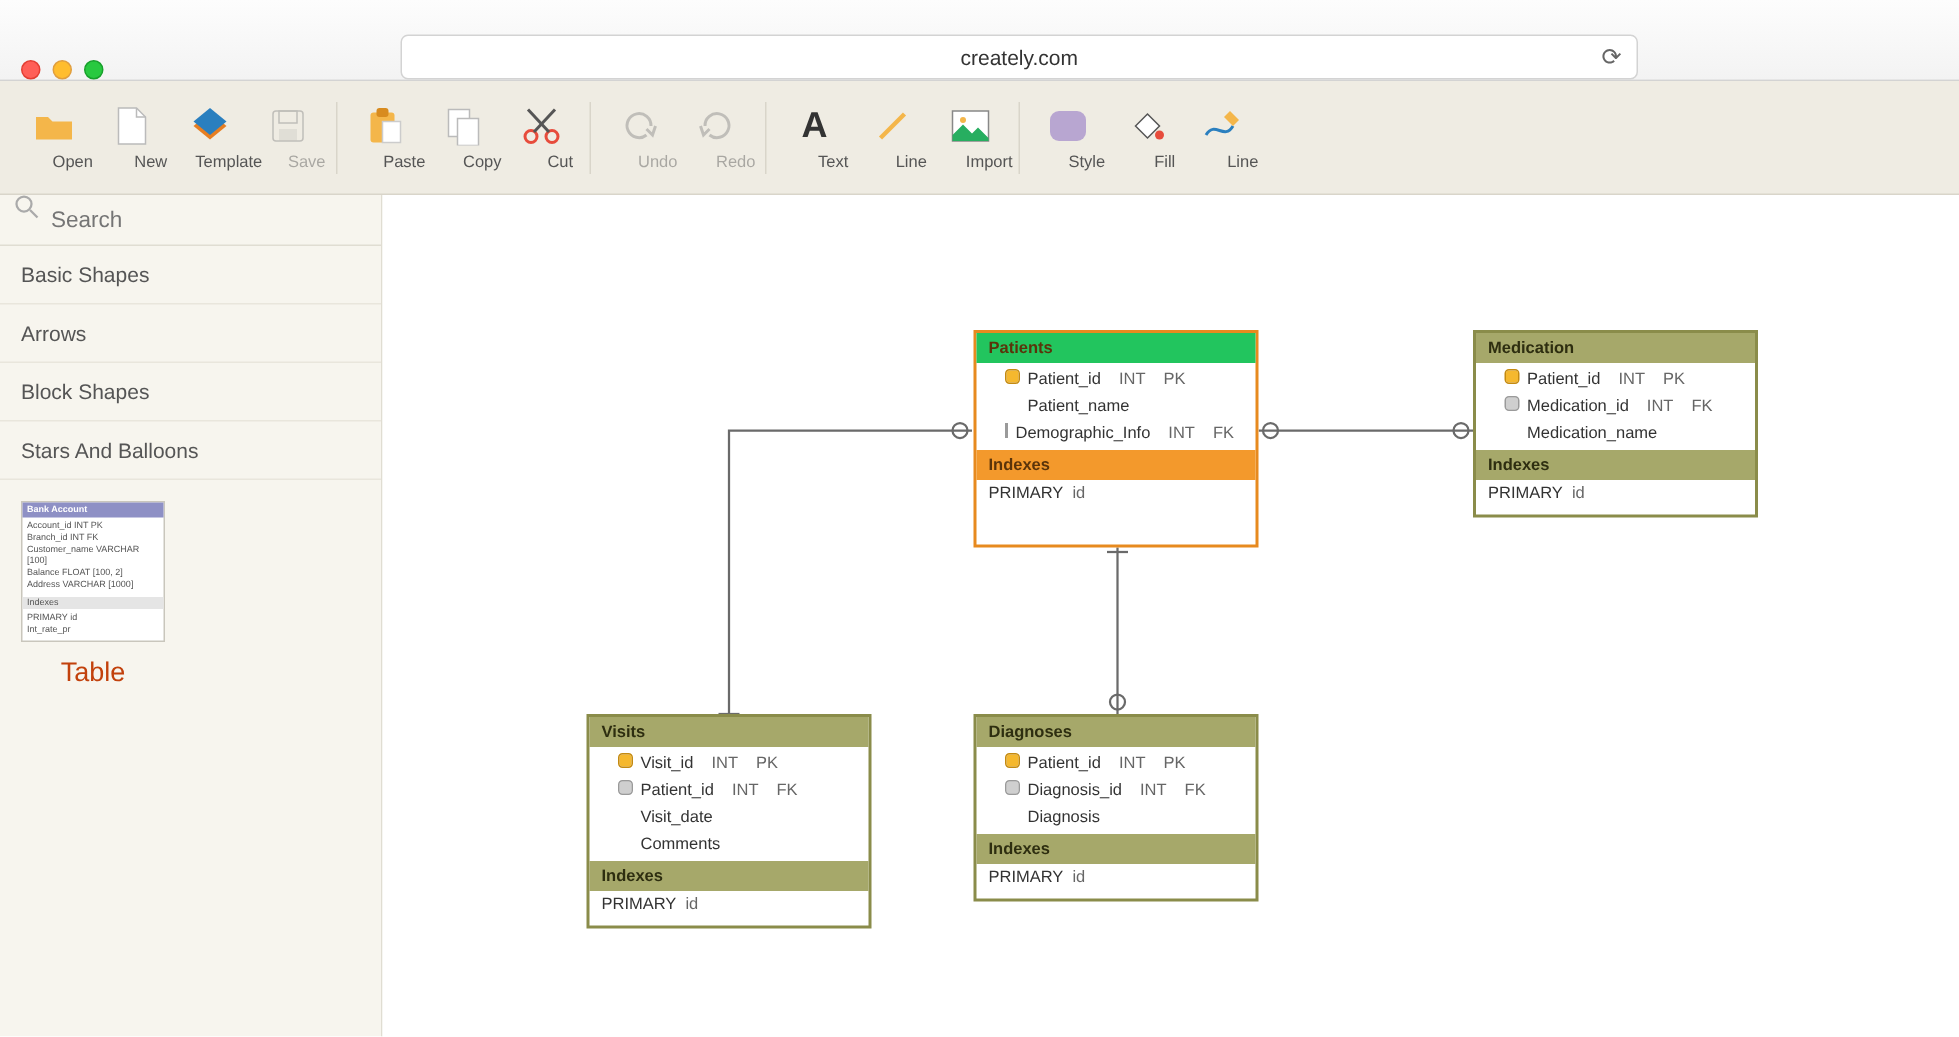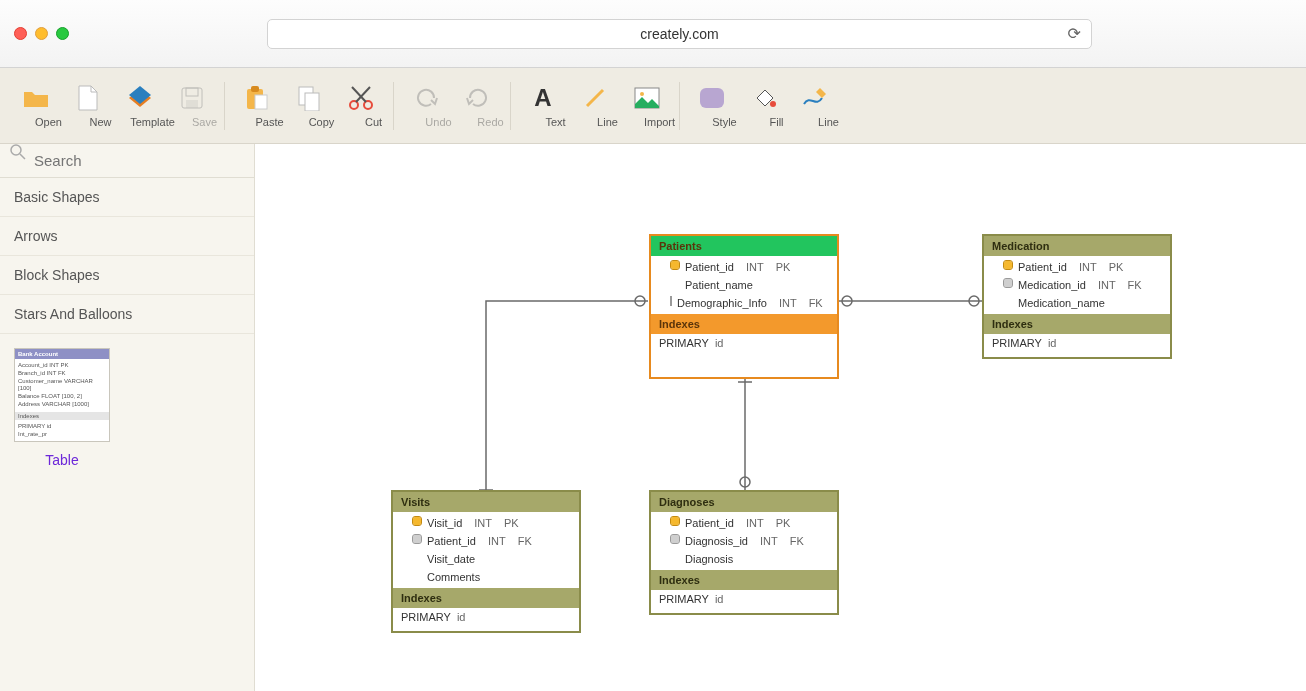--- a/index.html
+++ b/index.html
@@ -1,19 +1,19 @@
 <!DOCTYPE html>
 <html><head>
 <meta charset="utf-8">
 <style>
   * { box-sizing: border-box; margin: 0; padding: 0; font-family: -apple-system, "Helvetica Neue", Arial, sans-serif; }
   body { width: 1306px; height: 691px; overflow: hidden; background: #fff; color: #333; }
 
   
-  .chrome { height: 68px; background: linear-gradient(#fdfdfd, #f3f3f3); border-bottom: 1px solid #d3d3d3; display: flex; align-items: center; padding: 0 14px; gap: 8px; position: relative; }
+  .chrome { height: 54px; background: linear-gradient(#fdfdfd, #f3f3f3); border-bottom: 1px solid #d3d3d3; display: flex; align-items: flex-end; padding: 0 14px; gap: 8px; position: relative; }
   .traffic { display: flex; gap: 8px; }
   .dot { width: 13px; height: 13px; border-radius: 50%; }
   .dot.red { background: #ff5f57; border: 1px solid #e33e32; }
   .dot.yellow { background: #ffbd2e; border: 1px solid #e09e3e; }
   .dot.green { background: #28c940; border: 1px solid #17a02b; }
   .urlbar { flex: 1; height: 30px; background: #fff; border: 1px solid #d3d3d3; border-radius: 5px; margin-left: 190px; margin-right: 200px; display: flex; align-items: center; justify-content: center; font-size: 14px; color: #333; position: relative; }
   .refresh-icon { position: absolute; right: 10px; font-size: 16px; color: #666; }
 
   
   .toolbar { height: 76px; background: #efece3; border-bottom: 1px solid #d9d5ca; display: flex; align-items: center; padding: 0 10px; gap: 0; }
@@ -29,21 +29,21 @@
   
   .sidebar { width: 255px; background: #f7f5ee; border-right: 1px solid #e0ddd2; display: flex; flex-direction: column; }
   .searchrow { height: 34px; display: flex; padding: 0 10px; gap: 8px; border-bottom: 1px solid #e0ddd2; }
   .searchrow input { flex: 1; border: none; background: transparent; font-size: 15px; color: #888; outline: none; }
   .sidebar-item { padding: 11px 14px; font-size: 14px; color: #555; border-bottom: 1px solid #e9e6dc; cursor: pointer; }
   .shape-panel { padding: 14px; }
   .thumb { width: 96px; background: #fff; border: 1px solid #c9c6bc; font-size: 6px; color: #555; }
   .thumb-header { background: #8e90c5; color: #fff; padding: 2px 3px; font-weight: bold; }
   .thumb-body { padding: 3px; line-height: 1.3; }
   .thumb-sub { background: #e5e5e5; padding: 1px 3px; font-size: 6px; color: #555; }
-  .thumb-label { text-align: center; font-size: 14px; color: #6d28d9; padding-top: 10px; width: 96px; }
+  .thumb-label { text-align: center; font-size: 18px; color: #c2410c; padding-top: 10px; width: 96px; }
 
   
   .canvas { flex: 1; background: #fff; position: relative; }
 
   
   .dbtable { position: absolute; border: 2px solid #8a8c4a; background: #fff; width: 190px; font-size: 11px; }
   .dbtable.orange { border-color: #e78a1f; }
   .db-title { background: #a6a86a; color: #2e2e10; font-weight: bold; padding: 4px 8px; }
   .dbtable.orange .db-title { background: #22c55e; color: #5a340a; }
   .db-rows { padding: 2px 0; }

